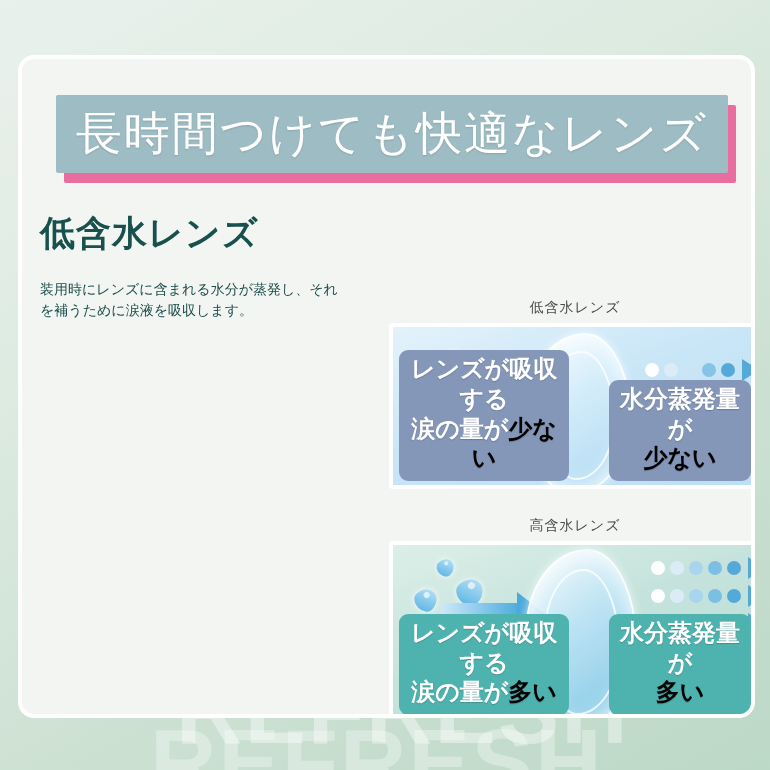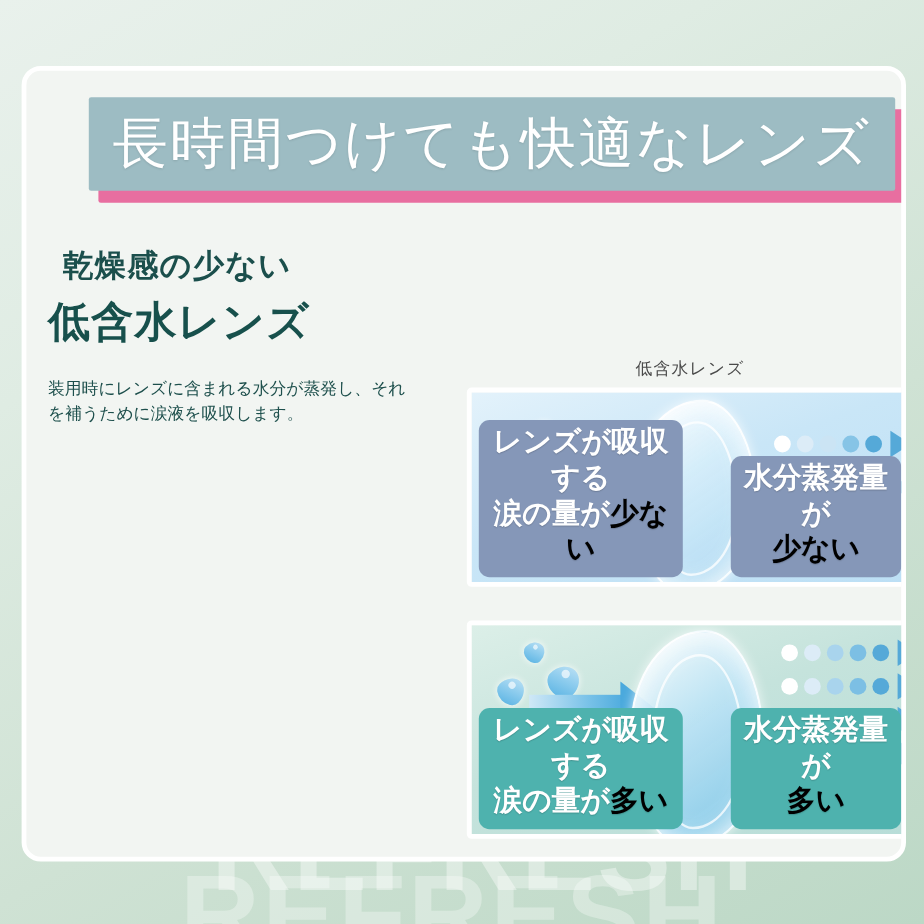--- a/index.html
+++ b/index.html
@@ -41,22 +41,22 @@
     width: 737px; height: 663px;
     background: #f2f5f2;
     border: 4px solid #ffffff;
     border-radius: 16px;
     overflow: hidden;
   }
 
   
   #banner-wrap {
     position: absolute;
-    left: 34px; top: 22px;
-    width: 672px; height: 76px; margin-left: 18px;
+    left: 34px; top: 36px;
+    width: 672px; height: 76px;
   }
   #banner-shadow {
     position: absolute;
     left: 8px; top: 10px;
     width: 672px; height: 78px;
     background: #e86ea0;
     border-radius: 2px;
   }
   #banner {
     position: absolute;
@@ -255,21 +255,20 @@
   <div id="card">
 
     <div id="banner-wrap">
       <div id="banner-shadow"></div>
       <div id="banner">
         <span id="banner-title">長時間つけても快適なレンズ</span>
       </div>
     </div>
 
     <div id="left-col">
-      <div class="heading-small">乾燥感の少ない</div>
       <div class="heading-large">低含水レンズ</div>
 
       <p id="para1" class="body-para">装用時にレンズに含まれる水分が蒸発し、それを補うために涙液を吸収します。</p>
 
     </div>
 
     <div id="panel-top" class="panel-block">
       <div class="panel-caption">低含水レンズ</div>
       <div class="panel">
 
@@ -308,20 +307,21 @@
           <span>涙の量が</span><span class="amt">少ない</span>
         </div>
         <div class="chip chip-right" id="chip-tr">
           <span>水分蒸発量が</span><br>
           <span class="amt">少ない</span>
         </div>
       </div>
     </div>
 
     <div id="panel-bottom" class="panel-block">
+      <div class="panel-caption">高含水レンズ</div>
       <div class="panel">
 
         <div class="drop" style="left:44px; top:14px; width:17px; height:17px;"></div>
         <div class="drop" style="left:64px; top:34px; width:26px; height:26px;"></div>
         <div class="drop" style="left:22px; top:44px; width:22px; height:22px;"></div>
         <div class="drop" style="left:78px; top:68px; width:18px; height:18px;"></div>
         <div class="drop" style="left:38px; top:78px; width:38px; height:38px;"></div>
 
         <div class="arrow" style="left:48px; top:58px; width:110px; height:34px;">
           <div class="shaft" style="width:82px;"></div>

